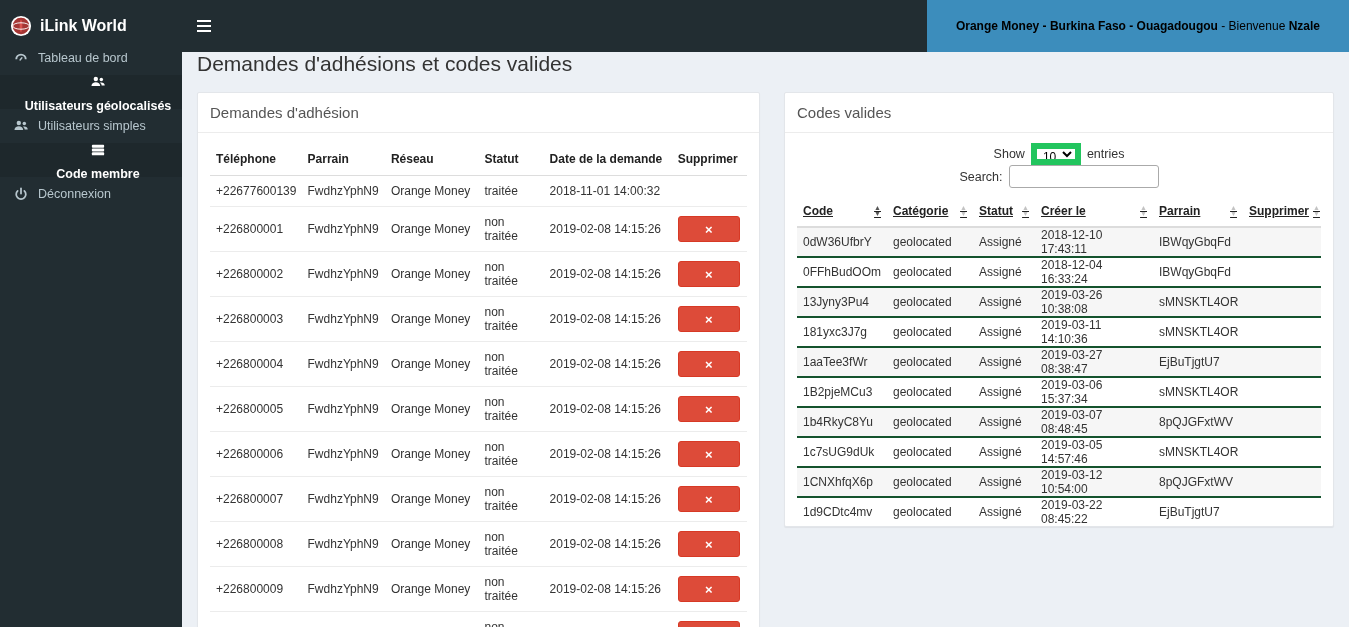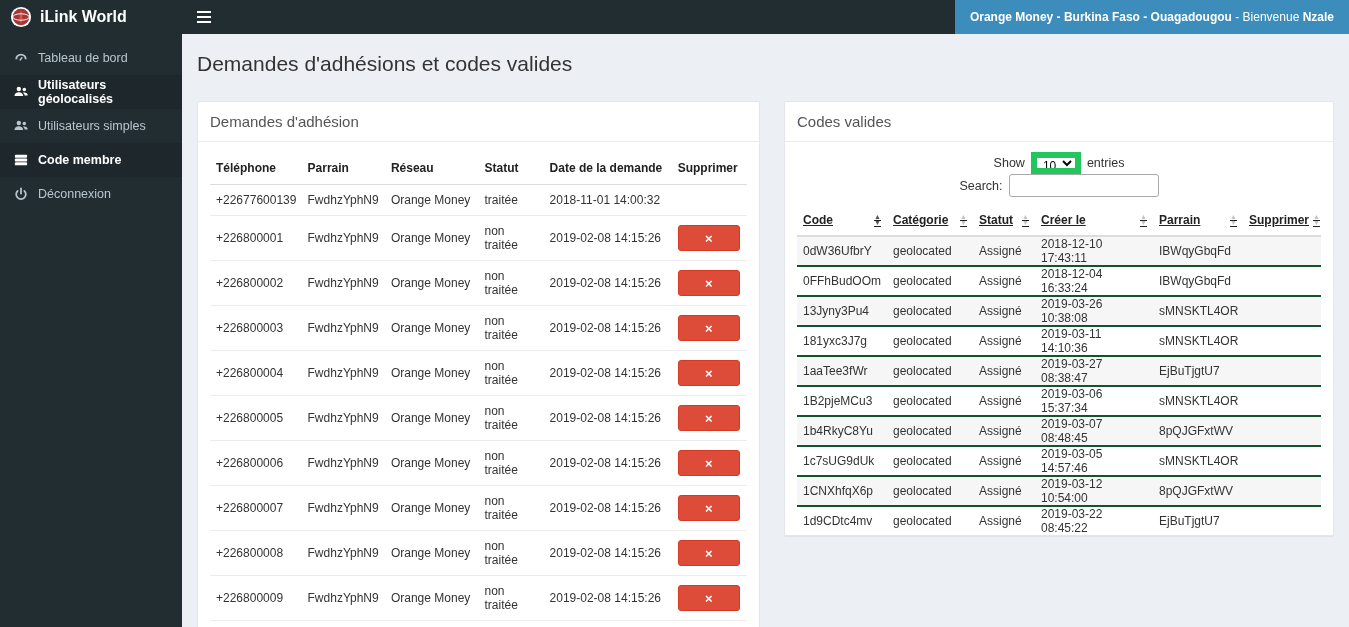--- a/index.html
+++ b/index.html
@@ -5,37 +5,37 @@
 <style>
   * { box-sizing: border-box; }
   html,body { margin:0; padding:0; }
   body {
     font-family: "Liberation Sans", "DejaVu Sans", sans-serif;
     background:#ecf0f5;
   }
   .app { position:relative; width:1349px; height:627px; overflow:hidden; background:#ecf0f5; }
 
   
-  .topbar { position:absolute; top:0; left:0; right:0; height:34px; background:#222d32; display:flex; align-items:stretch; z-index:20; }
+  .topbar { position:absolute; top:0; left:0; right:0; height:52px; background:#222d32; display:flex; align-items:stretch; z-index:20; }
   .brand { width:182px; flex:0 0 182px; display:flex; align-items:center; gap:8px; padding-left:10px; color:#fff; font-size:16px; font-weight:bold; background:#222d32; cursor:pointer; }
   .hamburger { width:44px; display:flex; align-items:center; justify-content:center; cursor:pointer; }
   .topbar-spacer { flex:1; }
-  .user-block { background:#3c8dbc; display:flex; align-items:center; padding:0 15px; color:#ffffff; font-size:12px; }
+  .user-block { background:#3c8dbc; display:flex; align-items:center; padding:0 29px; color:#000000; font-size:12px; }
   .user-block span { white-space:pre; }
   .user-block .b { font-weight:bold; }
 
   
   .sidebar { position:absolute; top:34px; left:0; width:182px; bottom:0; background:#222d32; padding-top:7px; z-index:10; }
   .nav-item { height:34px; display:flex; align-items:center; gap:10px; padding-left:14px; color:#b8c7ce; font-size:12.5px; cursor:pointer; }
-  .nav-item.active { background:#1e282c; color:#fff; font-weight:bold; }
+  .nav-item.active { background:#1e282c; color:#fff; font-weight:bold;flex-direction:column; }
   .nav-item svg { flex:0 0 14px; }
 
   
   .content { position:absolute; top:34px; left:182px; right:0; bottom:0; padding:10px 15px; overflow:hidden; }
-  .page-title { font-size:21px; font-weight:400; color:#333; margin:8px 0 25px; }
+  .page-title { font-size:21px; font-weight:400; color:#333; margin:8px 0 16px; }
   .panels { display:flex; gap:24px; align-items:flex-start; }
   .panel { background:#fff; border:1px solid #e3e6ea; box-shadow:0 1px 1px rgba(0,0,0,.06); border-radius:2px; }
   .panel-left { flex:0 0 563px; }
   .panel-right { flex:1; }
   .panel-heading { padding:11px 12px; font-size:15px; color:#555; border-bottom:1px solid #ececec; }
 
   
   .req-table { border-collapse:collapse; margin:10px 12px 0; width:calc(100% - 24px); font-size:12px; color:#333; table-layout:fixed; }
   .req-table th { text-align:left; padding:9px 6px; border-bottom:1px solid #ddd; font-size:12px; color:#222;margin-left:48px; }
   .req-table td { padding:8px 6px; border-bottom:1px solid #ececec; vertical-align:middle; }

